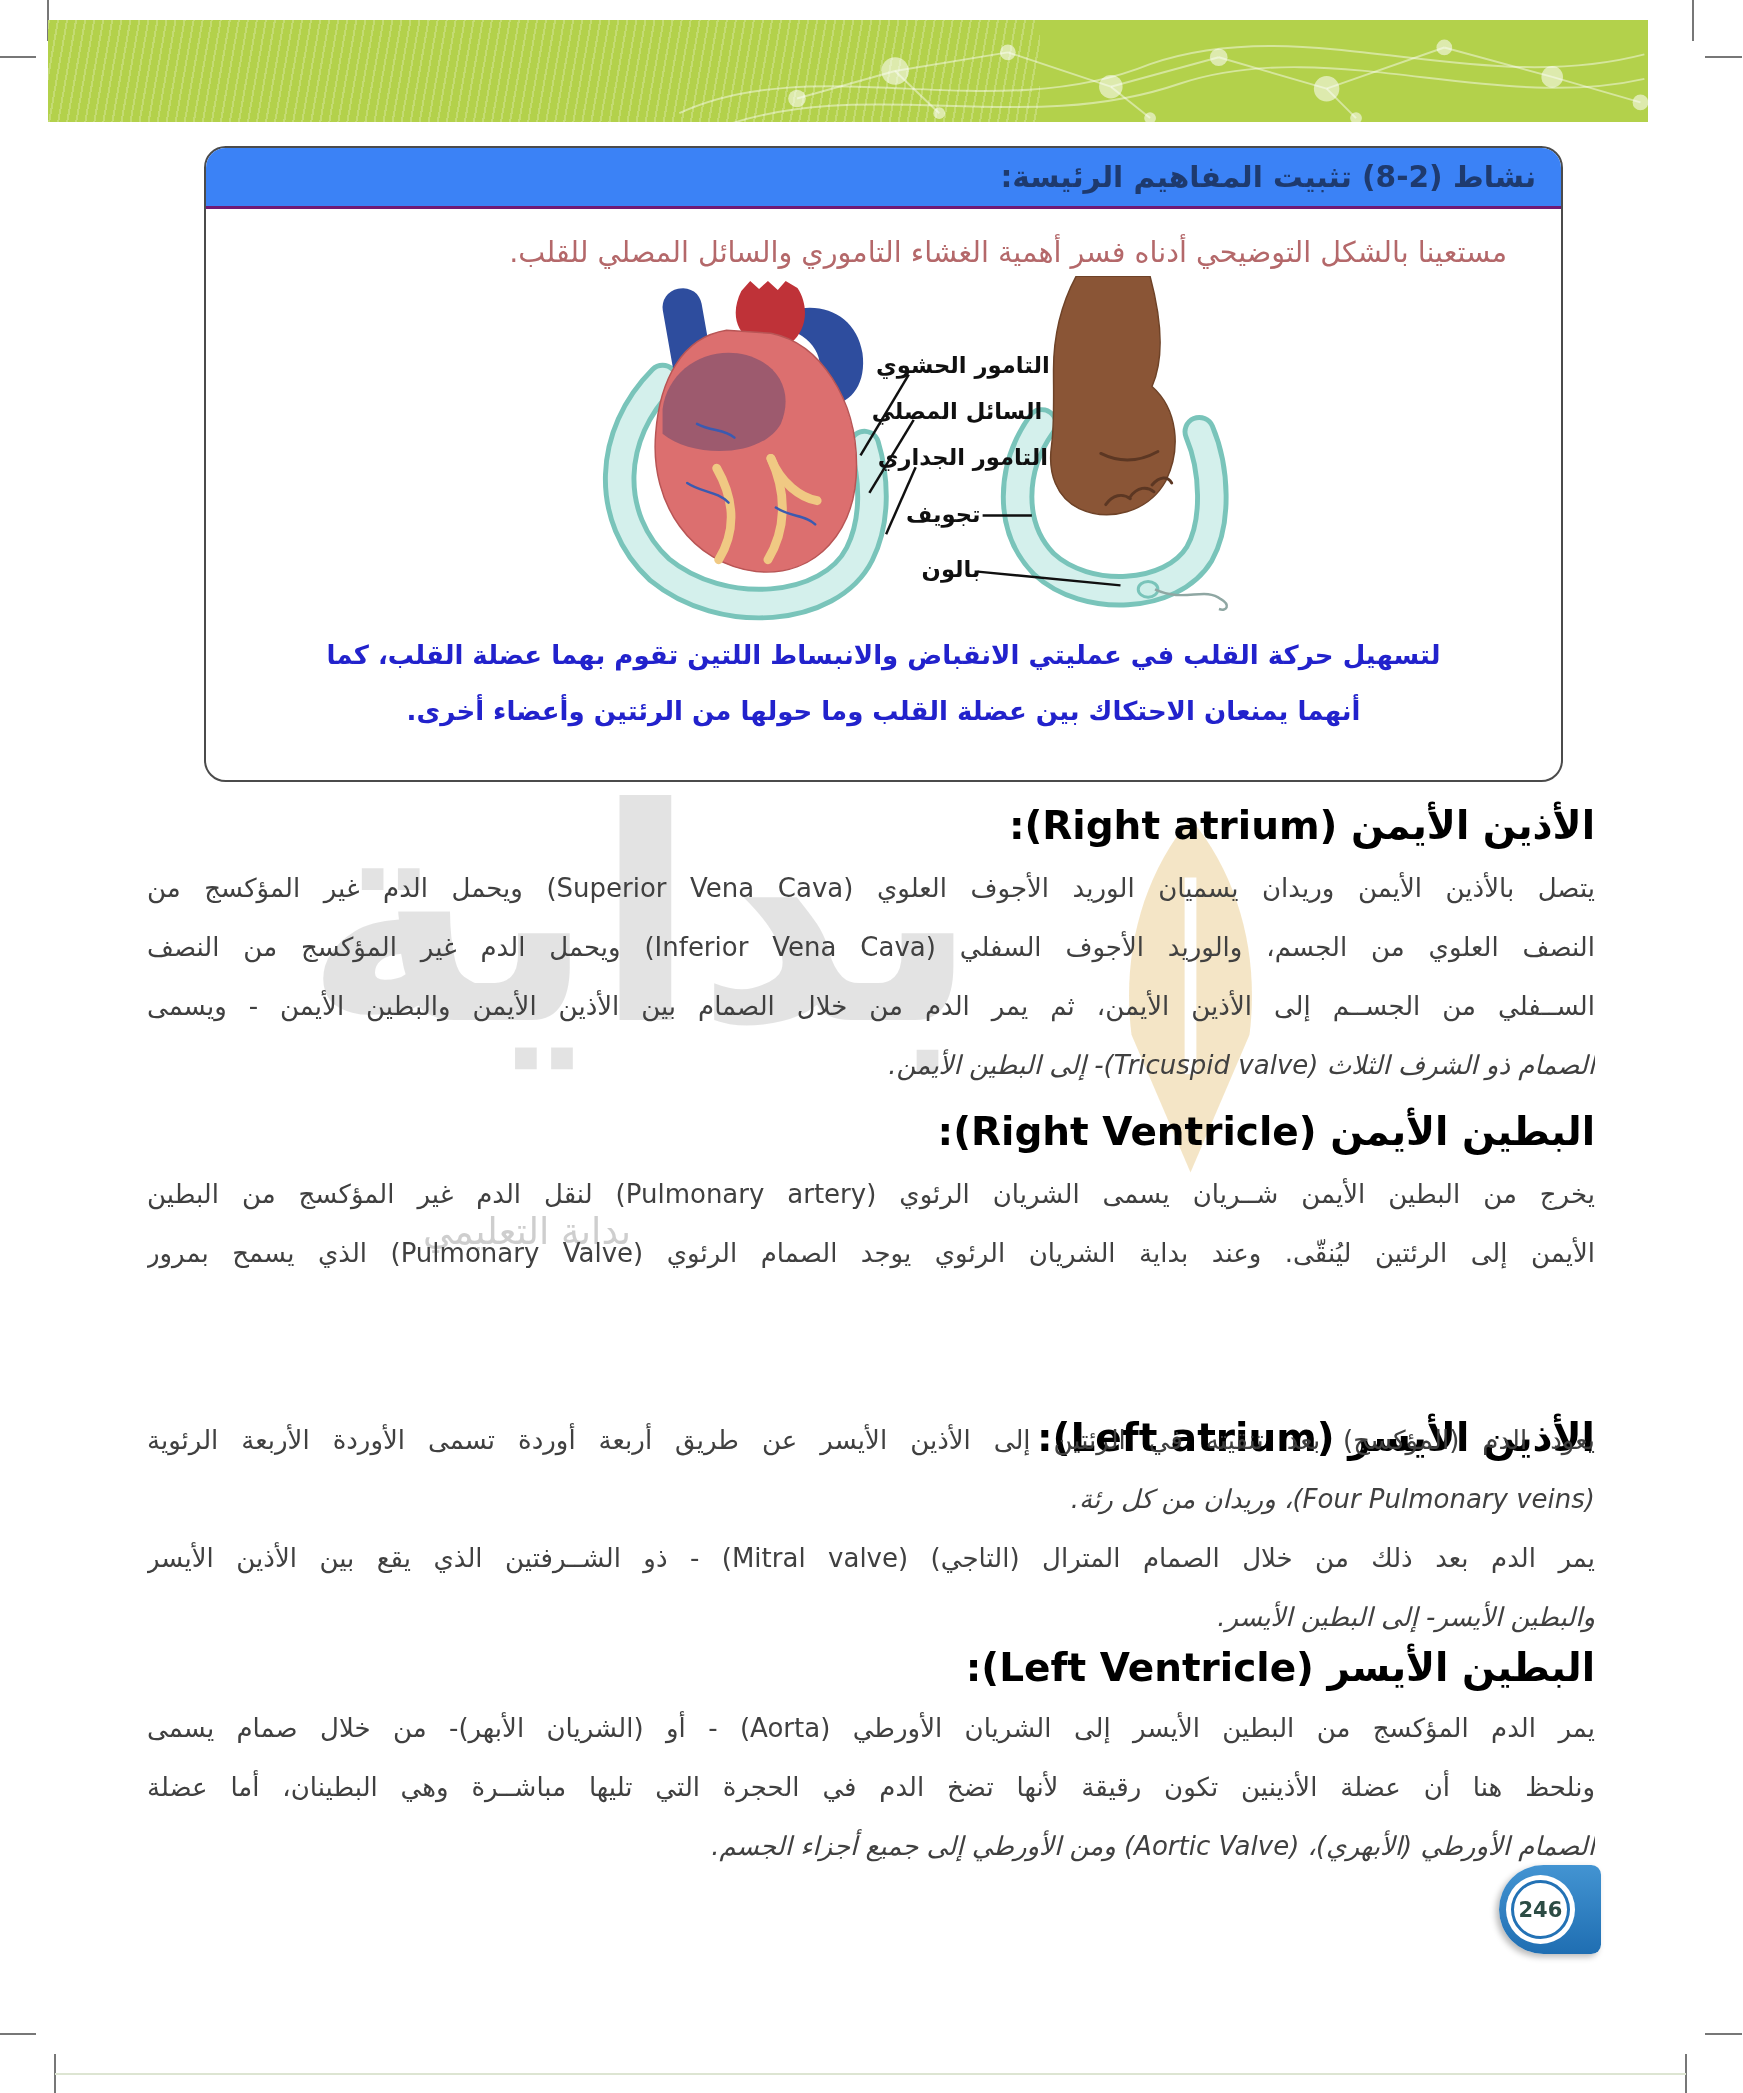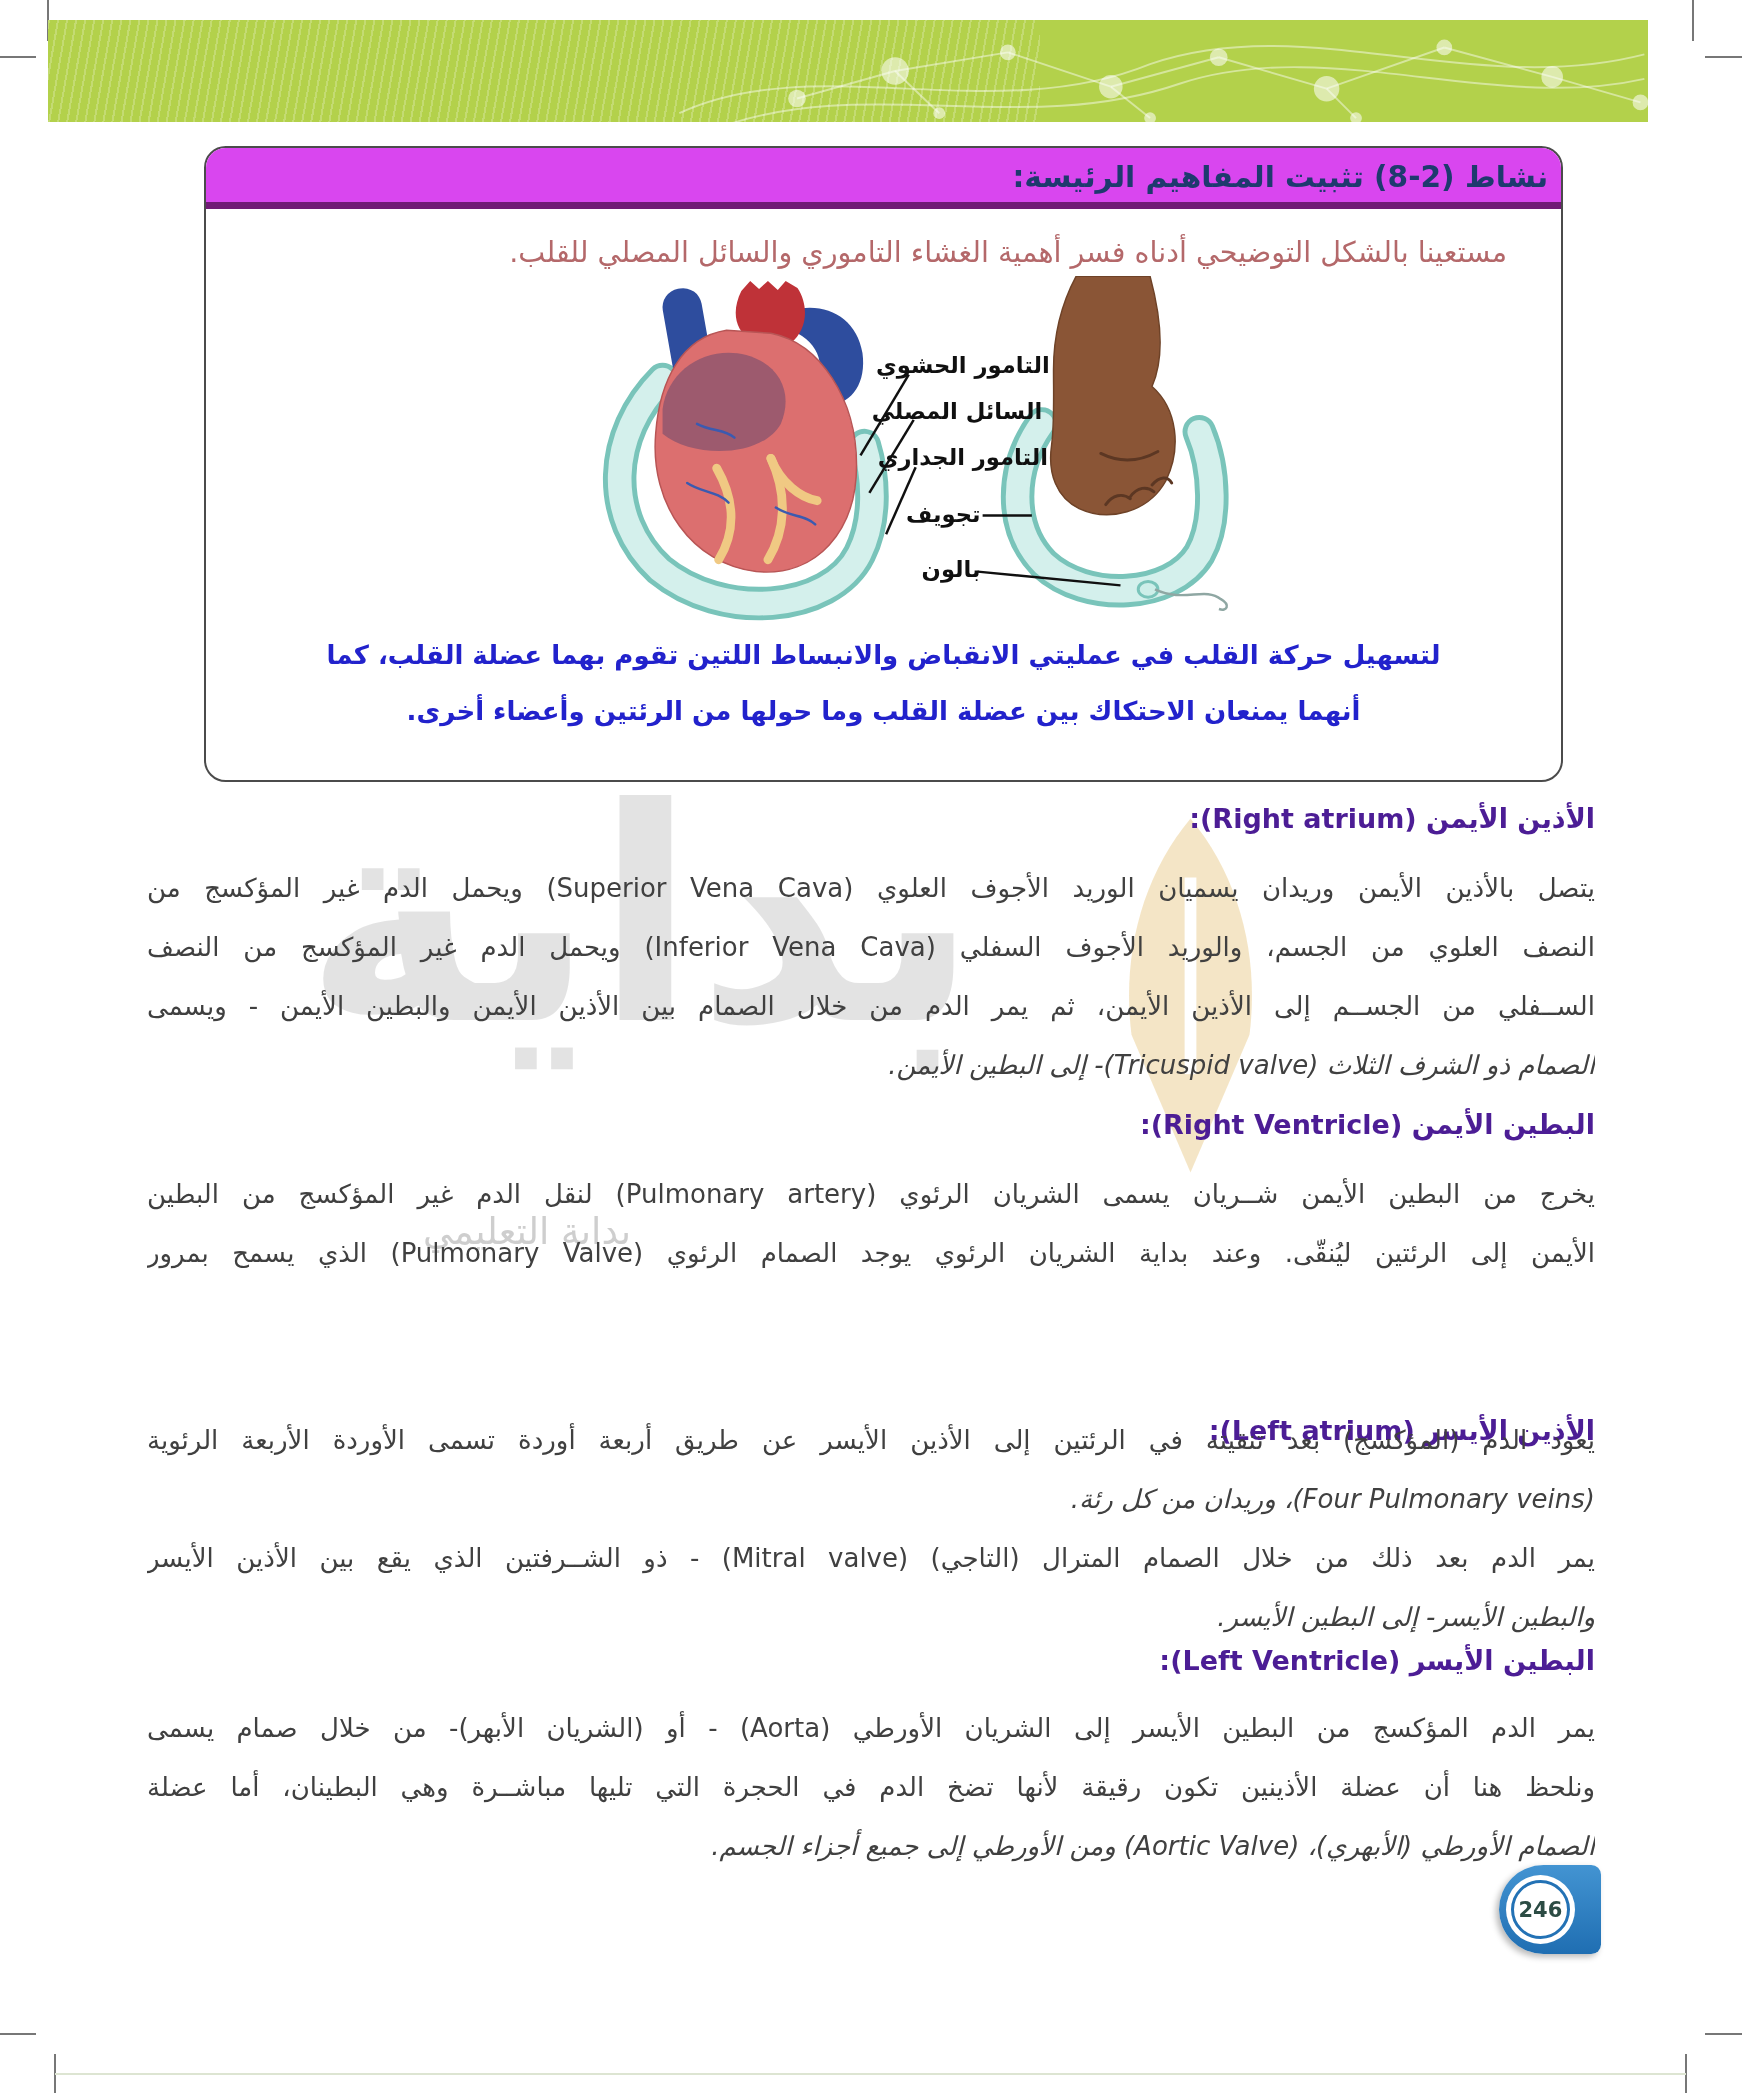--- a/index.html
+++ b/index.html
@@ -20,30 +20,30 @@
   
   .wm-word { position:absolute; left:305px; top:770px; font-size:296px; line-height:1;
              font-weight:bold; color:#c9c9c9; opacity:.5; z-index:0; direction:rtl; }
   .wm-caption { position:absolute; left:424px; top:1210px; font-size:37px; letter-spacing:2px;
              color:#c6c6c6; opacity:.85; z-index:0; }
   .wm-nib { position:absolute; left:1103px; top:818px; z-index:0; opacity:.8; }
   
   .abox { position:absolute; left:205px; top:146px; width:1359px; height:636px;
           border:2px solid #4b4b4b; border-radius:21.7px; background:transparent; z-index:1; }
   .abox-header { position:absolute; left:0; top:0; right:0; height:61px;
-          background:#d946ef; border-bottom:7px solid #701a75; border-radius:19.7px 19.7px 0 0;
-          line-height:59px; padding:0 13px; font-size:29.6px; font-weight:bold; color:#1e3a6e; text-align:right; }
+          background:#3b82f6; border-bottom:3px solid #701a75; border-radius:19.7px 19.7px 0 0;
+          line-height:59px; padding:0 25px; font-size:29.6px; font-weight:bold; color:#1e3a6e; text-align:right; }
   .abox-instruction { position:absolute; top:79px; right:54px; left:39px; height:51px;
           font-size:28.6px; color:#b4686a; text-align:right; line-height:51px; }
   .figure { position:absolute; left:363px; top:128px; width:713px; height:345px; }
   .answer { position:absolute; left:39px; right:39px; top:479px; text-align:center;
           font-size:26px; font-weight:bold; color:#2222cc; line-height:56px; }
   
   .sec-heading { position:absolute; right:148px; left:148px; text-align:right;
-          font-size:27px; font-weight:bold; color:#4c1d95; z-index:1; }
+          font-size:39px; font-weight:bold; color:#000000; z-index:1; }
   .para { position:absolute; right:148px; width:1448px; z-index:1; }
   .pline { height:59px; line-height:59px; overflow:hidden; font-size:26px; color:#404040;
           text-align:justify; text-align-last:justify; white-space:normal; }
   .pline.end { text-align:right; text-align-last:auto;font-style:italic; }
   
   .badge { position:absolute; left:1500px; top:1865px; width:102px; height:89px;
           background:linear-gradient(180deg,#4394d2,#1f6eb2);
           border-radius:45px 9.9px 9.9px 45px; display:flex; align-items:center;
           box-shadow:-3px 3px 6.9px rgba(0,0,0,.28); z-index:1; direction:ltr; }
   .badge-circle { width:69px; height:69px; margin-left:6.9px; background:#ffffff; border-radius:50%;

